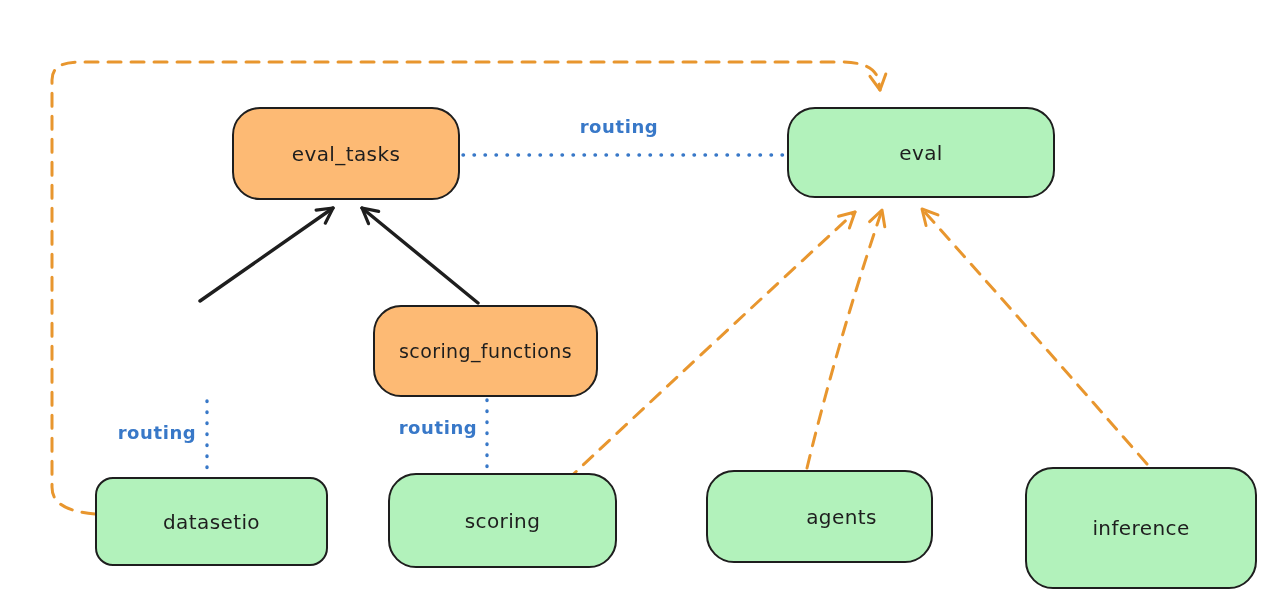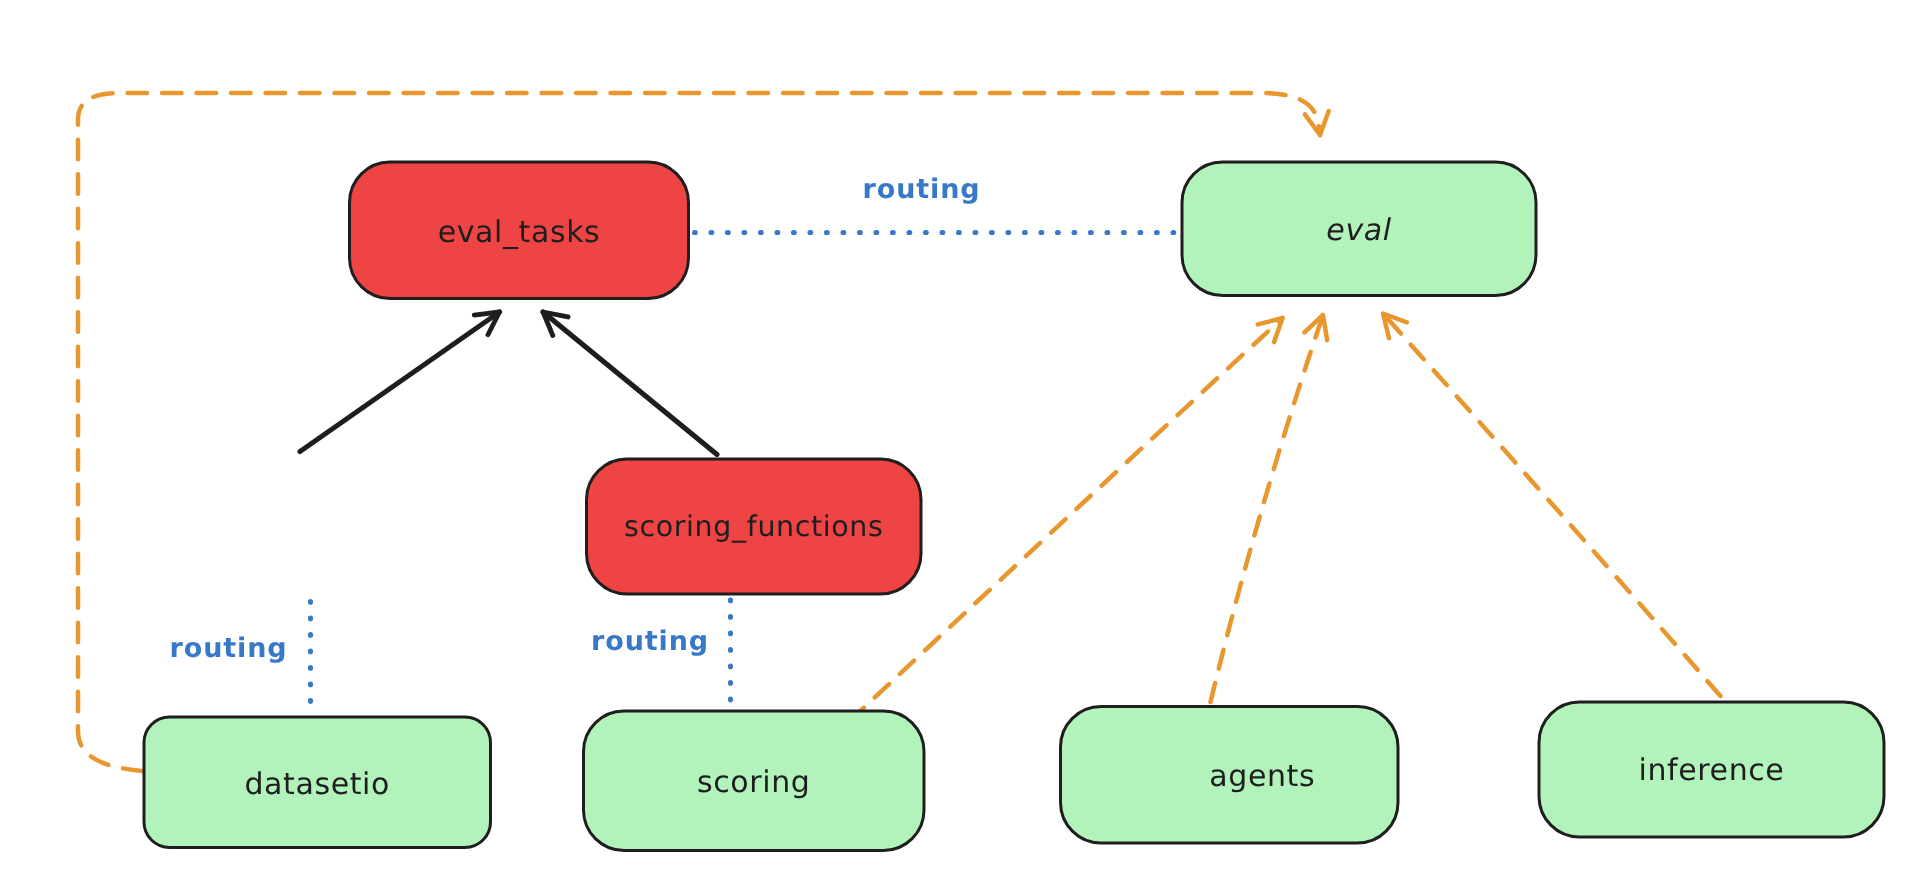--- a/index.html
+++ b/index.html
@@ -27,25 +27,26 @@
     border: 2.5px solid #1e1e1e;
     border-radius: 28px;
     display: flex;
     align-items: center;
     justify-content: center;
     font-size: 20px;
     letter-spacing: 0.4px;
     color: #1e1e1e;
     z-index: 2;
   }
-  .node.blue  { background: #ef4444; }
+  .node.blue  { background: #fdba74; }
   .node.green { background: #b2f2bb; }
   .edge-label {
     position: absolute;
     width: 88px;
+    text-align: center;
     font-size: 18px;
     font-weight: 700;
     letter-spacing: 0.6px;
     color: #3878c8;
     z-index: 3;
   }
 </style>
 </head>
 <body>
 
@@ -71,42 +72,42 @@
     <path d="M 95 514 C 62 511 52 501 52 487 L 52 80 C 52 66 63 62 82 62 L 840 62 C 866 62 877 69 879 83 L 880 90" fill="none" stroke="#e8962e" stroke-width="3" stroke-linecap="round" stroke-dasharray="13 10" marker-end="url(#arrow-orange)"></path>
     <path d="M 516 528 Q 700 355 855 212" fill="none" stroke="#e8962e" stroke-width="3" stroke-linecap="round" stroke-dasharray="13 10" marker-end="url(#arrow-orange)"></path>
     <path d="M 807 468 Q 838 340 882 210" fill="none" stroke="#e8962e" stroke-width="3" stroke-linecap="round" stroke-dasharray="13 10" marker-end="url(#arrow-orange)"></path>
     <path d="M 1147 464 Q 1030 330 922 209" fill="none" stroke="#e8962e" stroke-width="3" stroke-linecap="round" stroke-dasharray="13 10" marker-end="url(#arrow-orange)"></path>
   </svg>
 
   <div class="node blue" style="left:232px; top:107px; width:228px; height:93px;">
     <span>eval_tasks</span>
   </div>
 
-  <div class="node green" style="left:787px; top:107px; width:238px; height:91px;font-style:italic;">
+  <div class="node green" style="left:787px; top:107px; width:268px; height:91px;">
     <span>eval</span>
   </div>
 
 
-  <div class="node blue" style="left:390px; top:305px; width:225px; height:92px; font-size:19px;">
+  <div class="node blue" style="left:373px; top:305px; width:225px; height:92px; font-size:19px;">
     <span>scoring_functions</span>
   </div>
 
   <div class="node green" style="left:95px; top:477px; width:233px; height:89px;border-radius:18px;">
     <span>datasetio</span>
   </div>
 
   <div class="node green" style="left:388px; top:473px; width:229px; height:95px;">
     <span>scoring</span>
   </div>
 
   <div class="node green" style="left:706px; top:470px; width:227px; height:93px;padding-left:44px;">
     <span>agents</span>
   </div>
 
-  <div class="node green" style="left:1025px; top:467px; width:232px; height:92px;">
+  <div class="node green" style="left:1025px; top:467px; width:232px; height:122px;">
     <span>inference</span>
   </div>
 
   <div class="edge-label" style="left:575px; top:116px;">routing</div>
 
   <div class="edge-label" style="left:113px; top:422px;">routing</div>
 
   <div class="edge-label" style="left:394px; top:417px;">routing</div>
 
 </div>

